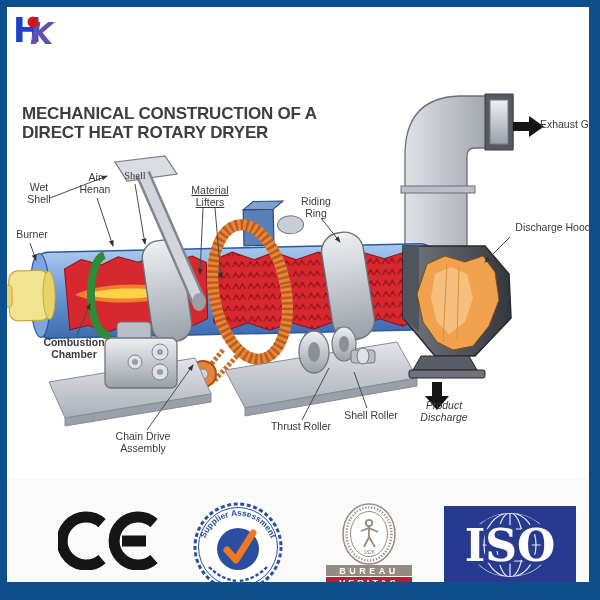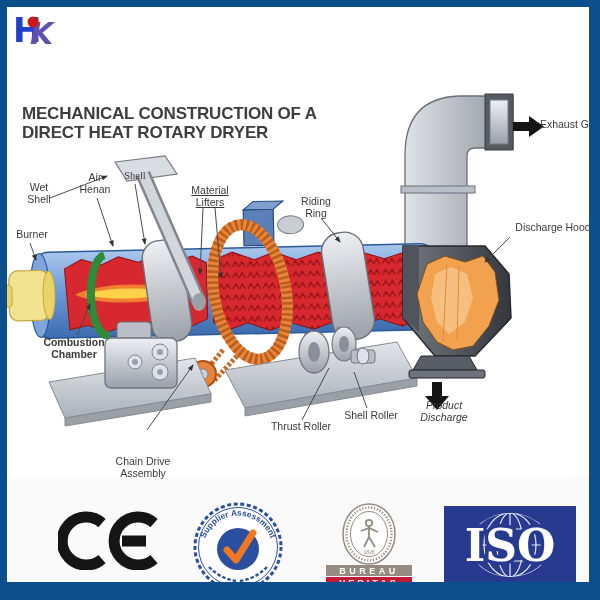--- a/index.html
+++ b/index.html
@@ -26,21 +26,21 @@
   .nowrap{white-space:nowrap;}
   .lbl-wet-feed{left:39px;top:182px;width:34px;}
   .lbl-air-seal{left:95px;top:172px;width:32px;}
   .lbl-shell{left:135px;top:170px;font-family:Liberation Serif, serif;}
   .lbl-material-lifters{left:210px;top:185px;width:52px;text-decoration:underline;}
   .lbl-riding-ring{left:316px;top:196px;width:44px;}
   .lbl-discharge-hood{left:533px;top:222px;margin-left:20px;}
   .lbl-exhaust-gas{left:570px;top:119px;}
   .lbl-burner{left:32px;top:229px;text-align:center;}
   .lbl-combustion-chamber{left:74px;top:337px;width:78px;font-weight:bold;}
-  .lbl-chain-drive{left:143px;top:456px;width:80px;}
+  .lbl-chain-drive{left:143px;top:431px;width:80px;}
   .lbl-support-roller{left:301px;top:421px;}
   .lbl-thrust-roller{left:371px;top:410px;}
   .lbl-product-discharge{left:444px;top:400px;width:68px;font-style:italic;}
   
   .cert-strip{left:7px;top:477px;width:582px;height:105px;background:#fafafa;z-index:2;}
   .logo-ce{left:58px;top:510px;z-index:3;}
   .logo-badge{left:192px;top:501px;z-index:3;}
   .logo-bv{left:312px;top:502px;z-index:3;}
   .logo-iso{left:444px;top:506px;z-index:3;}
   svg{display:block;}

